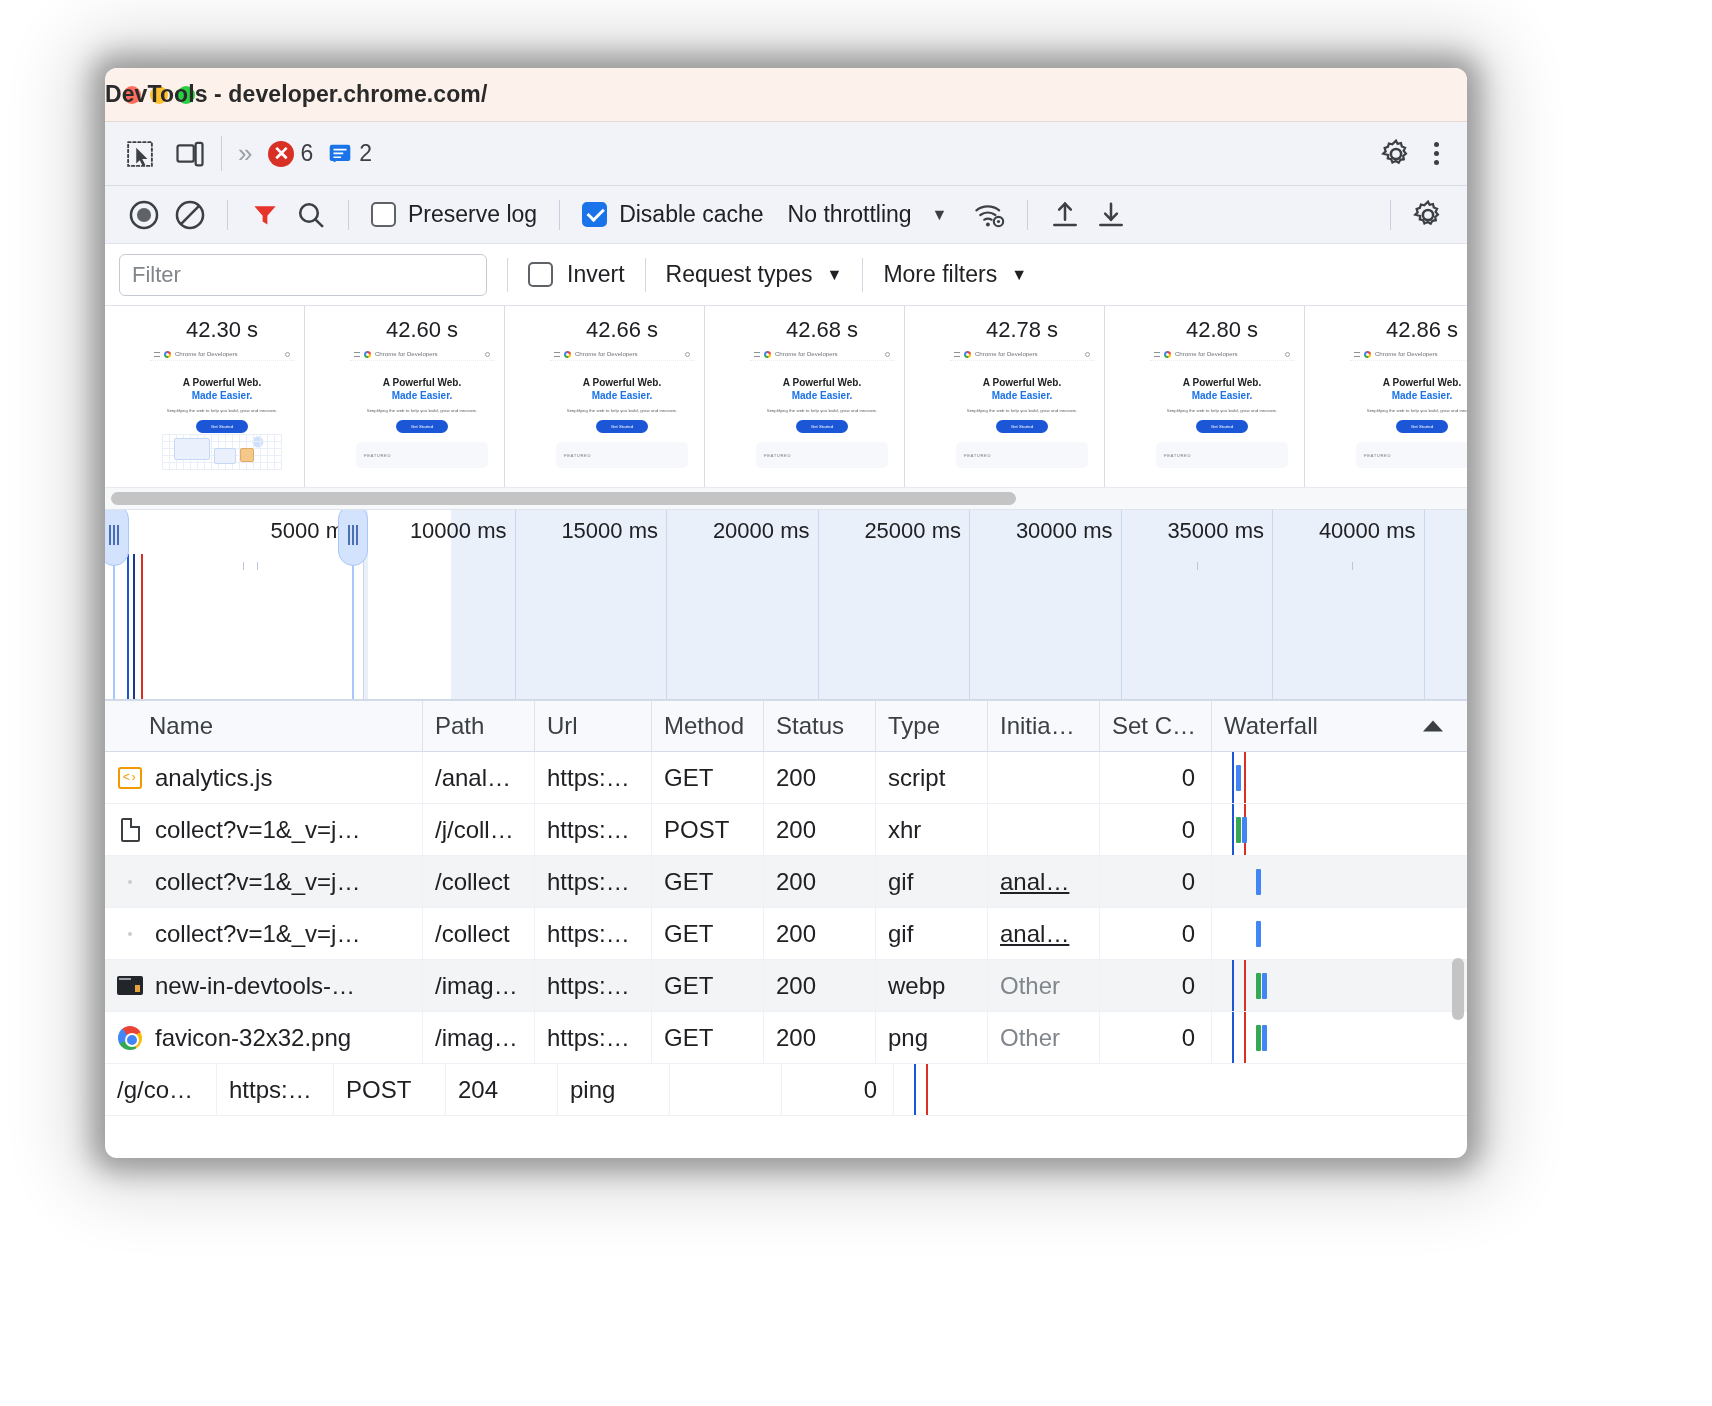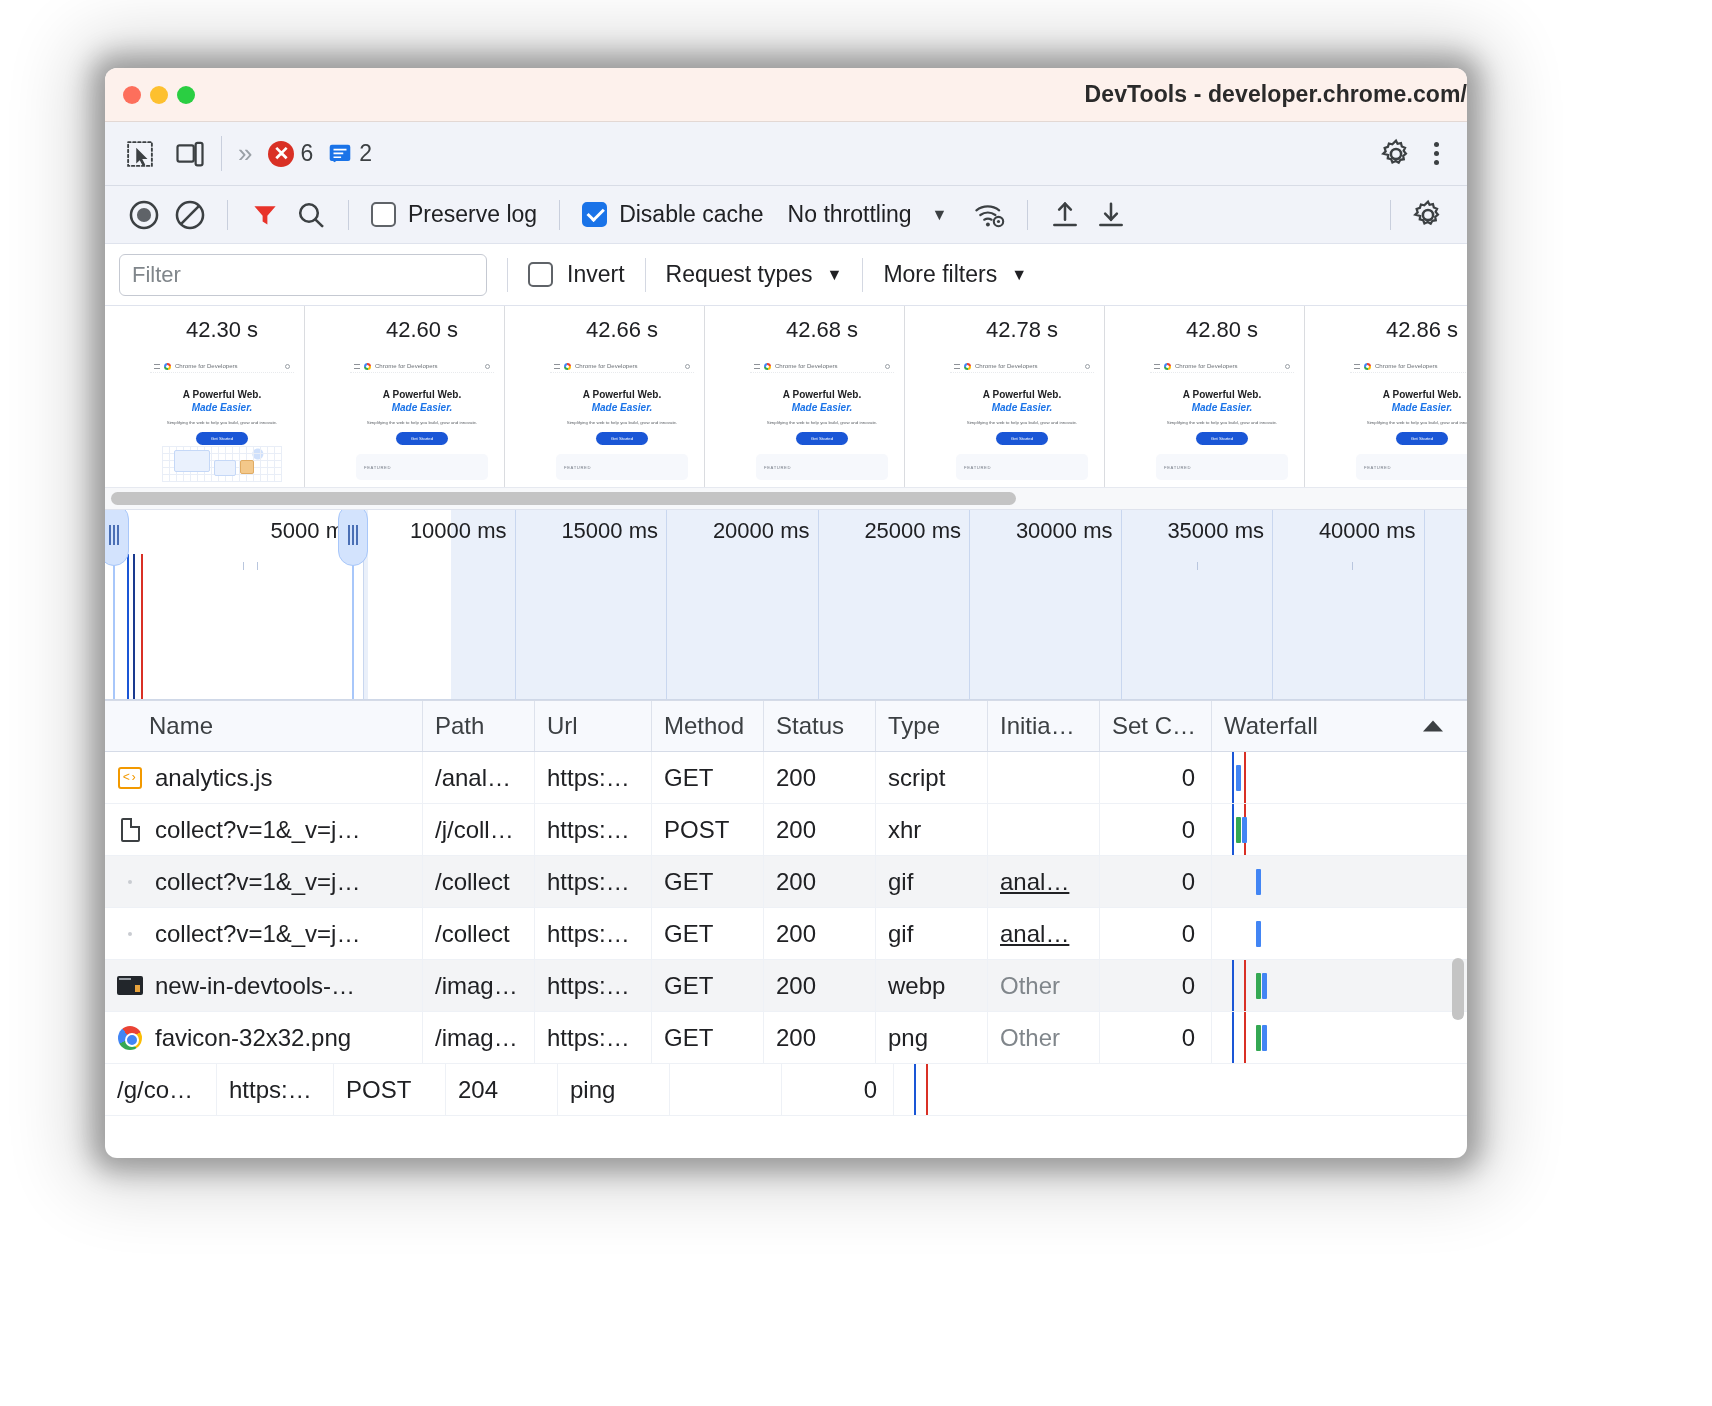--- a/index.html
+++ b/index.html
@@ -35,21 +35,21 @@
     background: #fdf1ec;
     border-bottom: 1px solid #e3d8d4;
     display: flex; align-items: center;
   }
   .traffic { display: flex; gap: 9px; margin-left: 18px; }
   .dot { width: 18px; height: 18px; border-radius: 50%; }
   .dot.r { background: #fd6f5c; }
   .dot.y { background: #fdc02f; }
   .dot.g { background: #2ace42; }
   .win-title {
-    position: absolute; left: 0; right: 0; text-align: right;
+    position: absolute; left: 0; right: 0; text-align: left;
     font-size: 23px; font-weight: bold; color: #2a2a2a;
     letter-spacing: .1px;
   }
 
   
   .tabstrip {
     display: flex; align-items: stretch;
     height: 64px;
     background: #f1f3f9;
     border-bottom: 1px solid #d8dce6;
@@ -152,39 +152,39 @@
     border-right: 1px solid #dadce0;
     padding-top: 6px;
     position: relative;
     padding-left: 35px;
   }
   .frame-time {
     text-align: center; font-size: 22px; color: #202124;
     height: 36px; line-height: 36px;
   }
   .shot {
-    margin: 12px 10px; height: 122px;
+    margin: 0 10px; height: 122px;
     background: #fff; overflow: hidden;
     position: relative;
   }
   .shot-nav {
     height: 13px; display: flex; align-items: center;
     border-bottom: 1px dotted #e8eaed; padding: 0 4px; gap: 4px;
   }
   .burger { width: 6px; height: 5px; border-top: 1px solid #8d9197; border-bottom: 1px solid #8d9197; }
   .chrome-mini {
     width: 7px; height: 7px; border-radius: 50%;
     background: conic-gradient(#ea4335 0 25%, #fbbc05 25% 50%, #34a853 50% 75%, #4285f4 75% 100%);
     position: relative;
   }
   .chrome-mini::after { content:""; position:absolute; left:2px; top:2px; width:3px; height:3px; background:#fff; border-radius:50%; }
   .shot-brand { font-size: 3.2px; color: #6b7076; transform: scale(1.9); transform-origin: left center; white-space: nowrap; }
   .mag { margin-left: auto; width:5px; height:5px; border:1px solid #9aa0a6; border-radius:50%; }
   .shot-h1 { text-align:center; font-size: 10px; font-weight: bold; color:#202124; margin-top: 16px; }
-  .shot-h2 { text-align:center; font-size: 10px; font-weight: bold; color:#1a73e8; margin-top: 2px; font-style: italic; }
+  .shot-h2 { text-align:center; font-size: 10px; font-weight: bold; color:#1a73e8; margin-top: 2px; }
   .shot-p { text-align:center; font-size: 4.4px; color:#5f6368; margin-top: 7px; }
   .shot-btn {
     margin: 7px auto 0; width: 52px; height: 13px; border-radius: 7px;
     background: #1a56d6; color:#fff; font-size: 4.4px;
     display:flex; align-items:center; justify-content:center;
   }
   .shot-featured {
     position: absolute; left: 6px; right: 6px; bottom: 2px; height: 26px;
     background: #f6f8fc; border-radius: 5px;
     background-image: radial-gradient(#dfe4ee 0.5px, transparent 0.6px);

